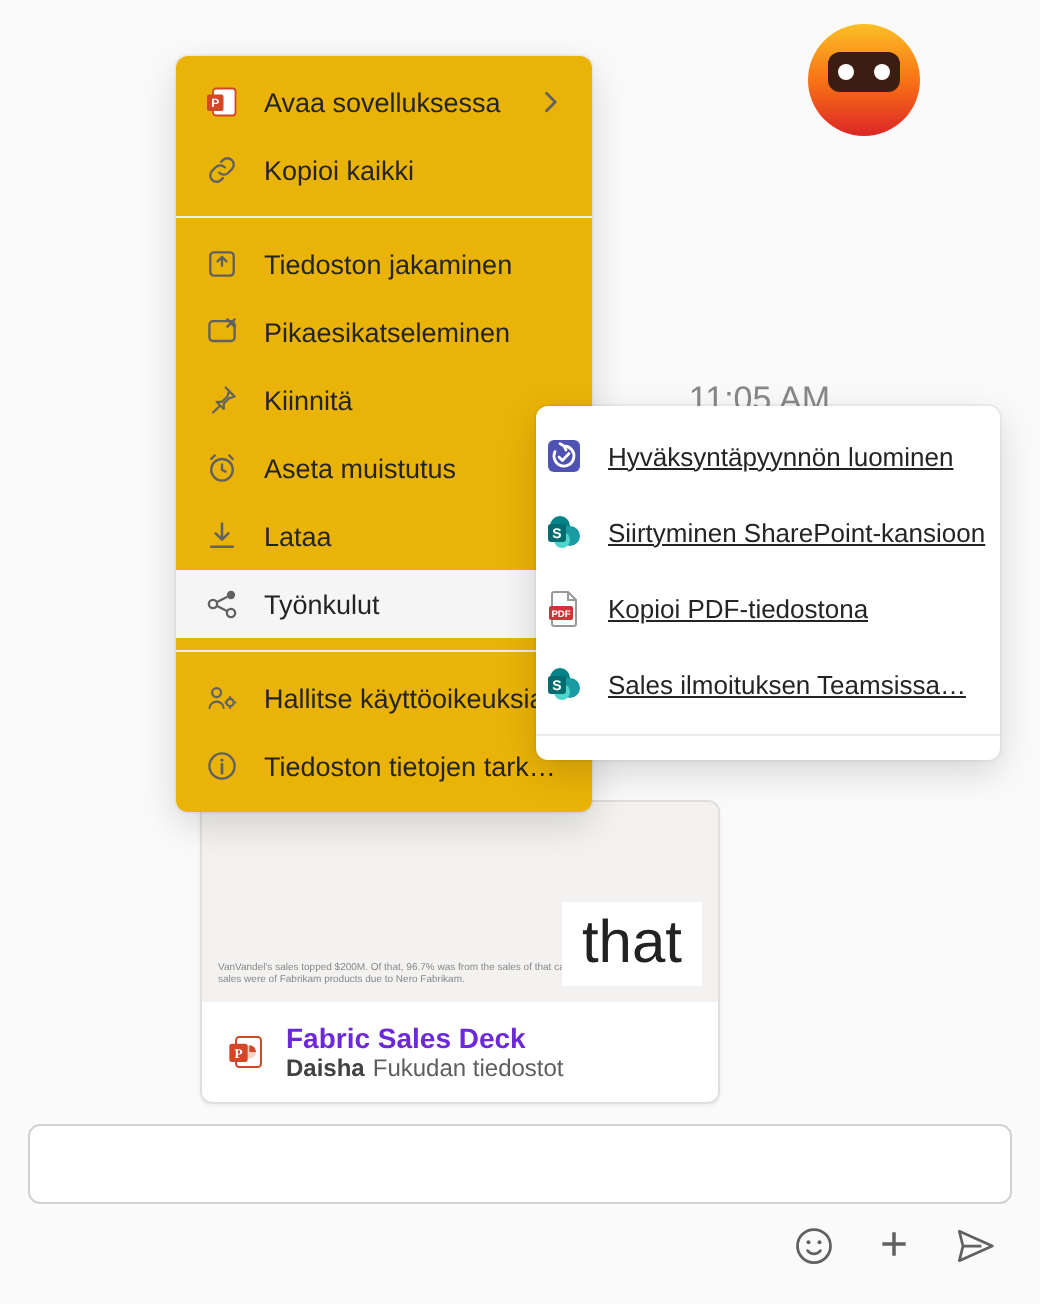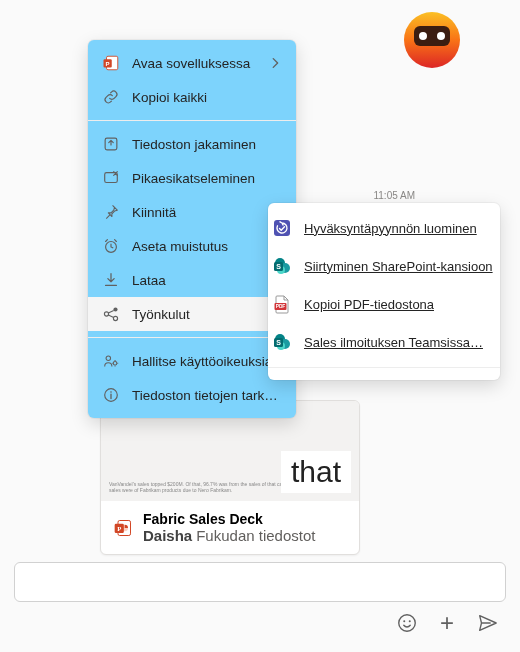--- a/index.html
+++ b/index.html
@@ -46,21 +46,21 @@
     background: #fff;
     border-radius: 50%;
     top: 6px;
   }
   .avatar-face::before { left: 5px; }
   .avatar-face::after { right: 5px; }
   .timestamp {
     position: absolute;
     top: 190px;
     right: 105px;
-    font-size: 10px;
+    font-size: 17px;
     color: #8a8886;
   }
   .attachment-card {
     position: absolute;
     top: 400px;
     left: 100px;
     width: 260px;
     background: #fff;
     border: 1px solid #e1dfdd;
     border-radius: 6px;
@@ -95,31 +95,31 @@
     align-items: center;
     gap: 10px;
     padding: 10px 12px;
   }
   .ppt-icon-sm {
     width: 20px; height: 22px;
     position:relative;
   }
   .ppt-icon-sm svg { width:100%; height:100%; }
   .attachment-meta { display:flex; flex-direction:column; }
-  .attachment-title { font-size: 14px; font-weight: 600; color: #000000;}
-  .attachment-sub { font-size: 15px; color: #605e5c; }
+  .attachment-title { font-size: 14px; font-weight: 600; color: #6d28d9;}
+  .attachment-sub { font-size: 12px; color: #605e5c; }
   .attachment-sub .owner { font-weight:600; color:#424242; margin-right:4px;}
 
   
   .context-menu {
     position: absolute;
-    top: 40px;
+    top: 28px;
     left: 88px;
     width: 208px;
-    background: #7dd3fc;
+    background: #eab308;
     border-radius: 6px;
     box-shadow: 0 6px 18px rgba(0,0,0,0.15), 0 0 0 1px rgba(0,0,0,0.04);
     padding: 6px 0;
     z-index: 10;
   }
   .menu-item {
     display: flex;
     align-items: center;
     gap: 12px;
     padding: 8px 14px;

